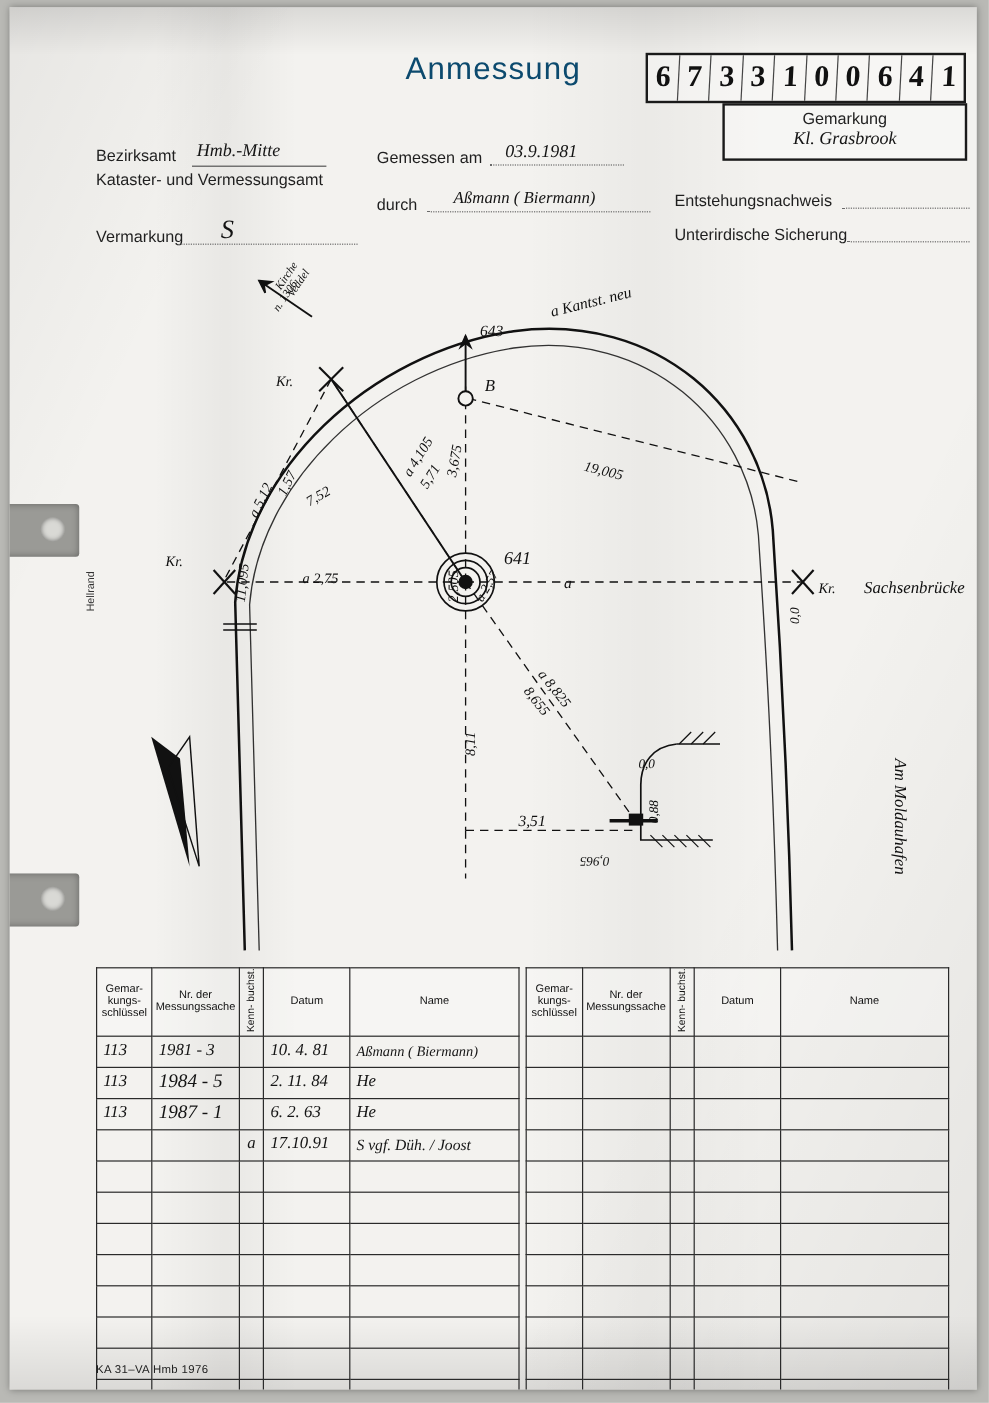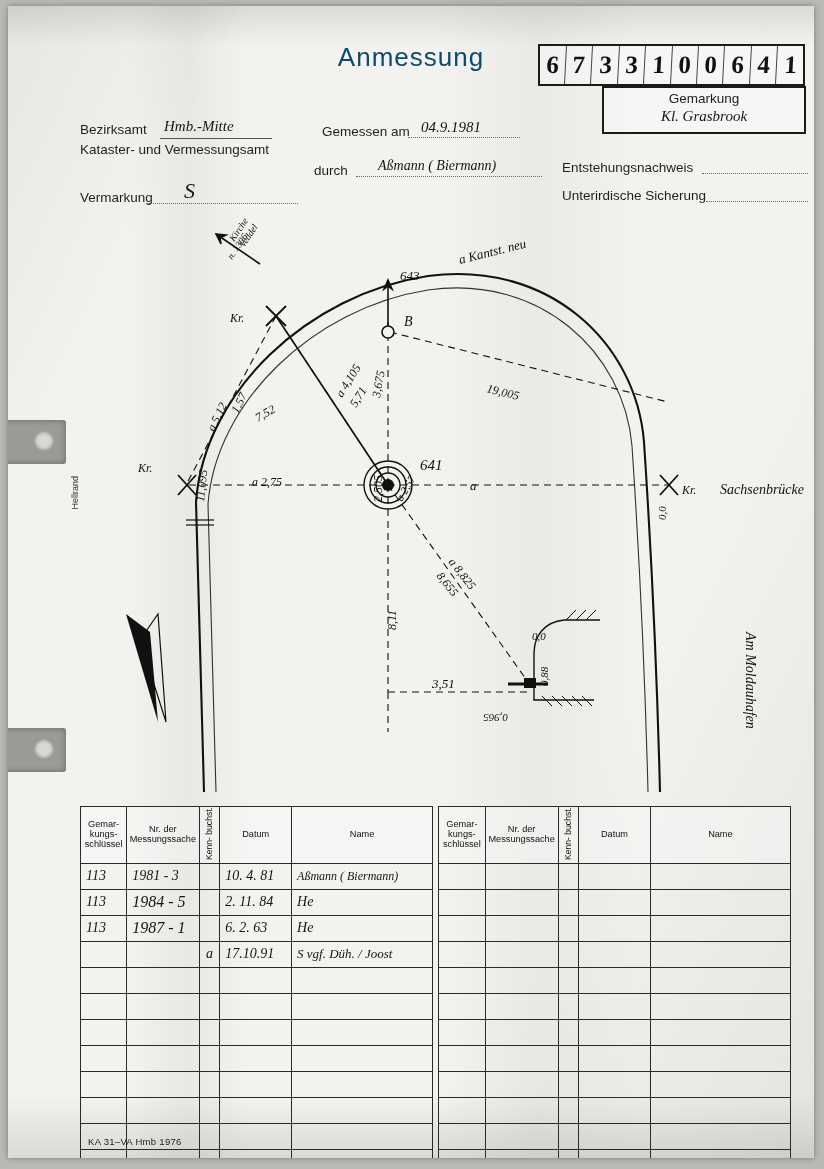--- a/index.html
+++ b/index.html
@@ -89,21 +89,21 @@
   }
   table.grid td{
     height:25px;font-family:"Liberation Serif", serif;font-style:italic;font-size:14px;
     color:#141414;padding:0 5px;white-space:nowrap;
   }
   .vert{
     writing-mode:vertical-rl;transform:rotate(180deg);font-size:8.6px;line-height:1.05;
     display:inline-block;
   }
   .footnote{
-    position:absolute;left:72px;top:1130px;font-size:9.5px;color:#222;letter-spacing:.3px;padding-left:8px;
+    position:absolute;left:72px;top:1130px;font-size:9.5px;color:#222;letter-spacing:.3px;
   }
   .sidemark{
     position:absolute;left:62px;top:470px;font-size:9px;color:#333;
     writing-mode:vertical-rl;transform:rotate(180deg);
   }
 </style>
 </head>
 <body>
 
 <div id="sheet">
@@ -132,23 +132,23 @@
   <div class="gemarkbox">
     <div class="lbl">Gemarkung</div>
     <div class="val">Kl. Grasbrook</div>
   </div>
 
   <div class="fld" style="left:72px;top:116px;">Bezirksamt</div>
   <div class="fld hand" style="left:156px;top:112px;font-size:15px;">Hmb.-Mitte</div>
   <div class="ul" style="left:152px;top:132px;width:112px;"></div>
   <div class="fld" style="left:72px;top:136px;">Kataster- und Vermessungsamt</div>
 
-  <div class="fld" style="left:306px;top:118px;margin-left:8px;">Gemessen am</div>
+  <div class="fld" style="left:306px;top:118px;">Gemessen am</div>
   <div class="dots" style="left:400px;top:131px;width:112px;"></div>
-  <div class="fld hand" style="left:413px;top:113px;font-size:15px;">04.9.1981</div>
+  <div class="fld hand" style="left:413px;top:113px;font-size:15px;">03.9.1981</div>
 
   <div class="fld" style="left:306px;top:157px;">durch</div>
   <div class="dots" style="left:348px;top:170px;width:186px;"></div>
   <div class="fld hand" style="left:370px;top:152px;font-size:14px;">Aßmann ( Biermann)</div>
 
   <div class="fld" style="left:72px;top:184px;">Vermarkung</div>
   <div class="dots" style="left:140px;top:197px;width:150px;"></div>
   <div class="fld hand" style="left:176px;top:172px;font-size:22px;">S</div>
 
   <div class="fld" style="left:554px;top:154px;">Entstehungsnachweis</div>

